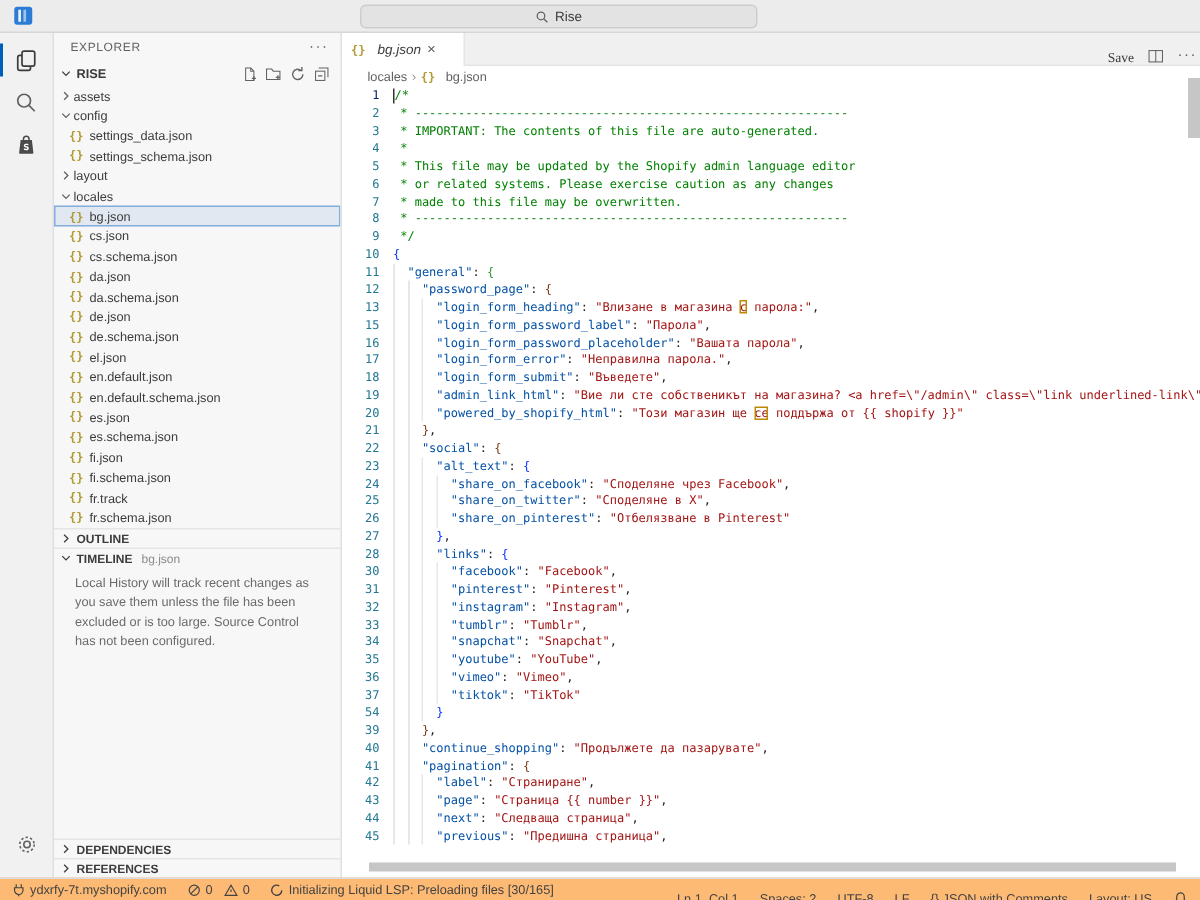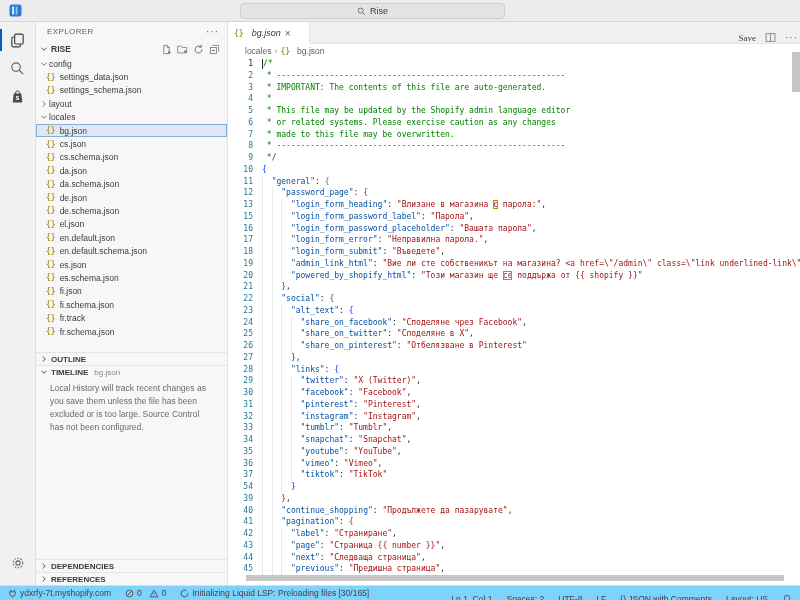--- a/index.html
+++ b/index.html
@@ -65,21 +65,21 @@
   .b1 { color:#319331; }
   .b2 { color:#7b3814; }
   .u  { color:#a31515; outline:1px solid #bf8803; outline-offset:-1px; }
   .cursor { display:inline-block; width:1px; height:10px; background:#333; vertical-align:middle; }
 
   
   #vscroll { position:absolute; right:0; top:30px; width:8px; height:40px; background:#c6c6c6; cursor:pointer; }
   #hscroll { position:absolute; left:18px; right:16px; bottom:4px; height:6px; background:#c6c6c6; cursor:pointer; }
 
   
-  #statusbar { position:absolute; left:0; top:585px; width:800px; height:15px; background:#7dd3fc; border-top:1px solid #dcdcdc; display:flex; align-items:center; font-size:8.5px; color:#424242; padding:0 8px; gap:14px; }
+  #statusbar { position:absolute; left:0; top:585px; width:800px; height:15px; background:#fdba74; border-top:1px solid #dcdcdc; display:flex; align-items:center; font-size:8.5px; color:#424242; padding:0 8px; gap:14px; }
   .sb-item { display:flex; align-items:center; gap:3px; cursor:pointer; white-space:nowrap; }
   #sb-spacer { flex:1; }
   .sb-right { display:flex; align-items:center; gap:14px;margin-top:12px; }
 </style>
 </head>
 <body>
 
 <div id="titlebar">
   <span id="app-logo">
     <svg width="13" height="13" viewBox="0 0 13 13">
@@ -166,20 +166,28 @@
       <span class="toolbar-icon">
           <svg width="11" height="11" viewBox="0 0 16 16" fill="none" stroke="#616161">
             <rect x="2" y="5" width="9" height="9"></rect>
             <path d="M5 2h9v9"></path>
             <path d="M4.5 9.5h4" stroke-width="1.2"></path>
           </svg>
         </span>
     </div>
 
     <div id="file-tree">
+        <div class="tree-row folder">
+          <span class="chev">
+            <svg width="10" height="10" viewBox="0 0 16 16">
+              <path d="M6 4l4 4-4 4" fill="none" stroke="#616161" stroke-width="1.4"></path>
+            </svg>
+          </span>
+          <span>assets</span>
+        </div>
         <div class="tree-row folder">
           <span class="chev">
             <svg width="10" height="10" viewBox="0 0 16 16">
               <path d="M4 6l4 4 4-4" fill="none" stroke="#616161" stroke-width="1.4"></path>
             </svg>
           </span>
           <span>config</span>
         </div>
         <div class="tree-row file">
           <span class="json-ico">{}</span>
@@ -355,21 +363,20 @@
         <div class="cl"><span class="ln">19</span><span class="ct"><span class="g"></span><span class="g"></span><span class="g"></span><span class="k">"admin_link_html"</span><span class="p">: </span><span class="s">"Вие ли сте собственикът на магазина? &lt;a href=\"/admin\" class=\"link underlined-link\"</span></span></div>
         <div class="cl"><span class="ln">20</span><span class="ct"><span class="g"></span><span class="g"></span><span class="g"></span><span class="k">"powered_by_shopify_html"</span><span class="p">: </span><span class="s">"Този магазин ще </span><span class="u">се</span><span class="s"> поддържа от {{ shopify }}"</span></span></div>
         <div class="cl"><span class="ln">21</span><span class="ct"><span class="g"></span><span class="g"></span><span class="b2">}</span><span class="p">,</span></span></div>
         <div class="cl"><span class="ln">22</span><span class="ct"><span class="g"></span><span class="g"></span><span class="k">"social"</span><span class="p">: </span><span class="b2">{</span></span></div>
         <div class="cl"><span class="ln">23</span><span class="ct"><span class="g"></span><span class="g"></span><span class="g"></span><span class="k">"alt_text"</span><span class="p">: </span><span class="b0">{</span></span></div>
         <div class="cl"><span class="ln">24</span><span class="ct"><span class="g"></span><span class="g"></span><span class="g"></span><span class="g"></span><span class="k">"share_on_facebook"</span><span class="p">: </span><span class="s">"Споделяне чрез Facebook"</span><span class="p">,</span></span></div>
         <div class="cl"><span class="ln">25</span><span class="ct"><span class="g"></span><span class="g"></span><span class="g"></span><span class="g"></span><span class="k">"share_on_twitter"</span><span class="p">: </span><span class="s">"Споделяне в X"</span><span class="p">,</span></span></div>
         <div class="cl"><span class="ln">26</span><span class="ct"><span class="g"></span><span class="g"></span><span class="g"></span><span class="g"></span><span class="k">"share_on_pinterest"</span><span class="p">: </span><span class="s">"Отбелязване в Pinterest"</span></span></div>
         <div class="cl"><span class="ln">27</span><span class="ct"><span class="g"></span><span class="g"></span><span class="g"></span><span class="b0">}</span><span class="p">,</span></span></div>
         <div class="cl"><span class="ln">28</span><span class="ct"><span class="g"></span><span class="g"></span><span class="g"></span><span class="k">"links"</span><span class="p">: </span><span class="b0">{</span></span></div>
-        <div class="cl"><span class="ln">29</span><span class="ct"><span class="g"></span><span class="g"></span><span class="g"></span><span class="g"></span><span class="k">"twitter"</span><span class="p">: </span><span class="s">"X (Twitter)"</span><span class="p">,</span></span></div>
         <div class="cl"><span class="ln">30</span><span class="ct"><span class="g"></span><span class="g"></span><span class="g"></span><span class="g"></span><span class="k">"facebook"</span><span class="p">: </span><span class="s">"Facebook"</span><span class="p">,</span></span></div>
         <div class="cl"><span class="ln">31</span><span class="ct"><span class="g"></span><span class="g"></span><span class="g"></span><span class="g"></span><span class="k">"pinterest"</span><span class="p">: </span><span class="s">"Pinterest"</span><span class="p">,</span></span></div>
         <div class="cl"><span class="ln">32</span><span class="ct"><span class="g"></span><span class="g"></span><span class="g"></span><span class="g"></span><span class="k">"instagram"</span><span class="p">: </span><span class="s">"Instagram"</span><span class="p">,</span></span></div>
         <div class="cl"><span class="ln">33</span><span class="ct"><span class="g"></span><span class="g"></span><span class="g"></span><span class="g"></span><span class="k">"tumblr"</span><span class="p">: </span><span class="s">"Tumblr"</span><span class="p">,</span></span></div>
         <div class="cl"><span class="ln">34</span><span class="ct"><span class="g"></span><span class="g"></span><span class="g"></span><span class="g"></span><span class="k">"snapchat"</span><span class="p">: </span><span class="s">"Snapchat"</span><span class="p">,</span></span></div>
         <div class="cl"><span class="ln">35</span><span class="ct"><span class="g"></span><span class="g"></span><span class="g"></span><span class="g"></span><span class="k">"youtube"</span><span class="p">: </span><span class="s">"YouTube"</span><span class="p">,</span></span></div>
         <div class="cl"><span class="ln">36</span><span class="ct"><span class="g"></span><span class="g"></span><span class="g"></span><span class="g"></span><span class="k">"vimeo"</span><span class="p">: </span><span class="s">"Vimeo"</span><span class="p">,</span></span></div>
         <div class="cl"><span class="ln">37</span><span class="ct"><span class="g"></span><span class="g"></span><span class="g"></span><span class="g"></span><span class="k">"tiktok"</span><span class="p">: </span><span class="s">"TikTok"</span></span></div>
         <div class="cl"><span class="ln">54</span><span class="ct"><span class="g"></span><span class="g"></span><span class="g"></span><span class="b0">}</span></span></div>
         <div class="cl"><span class="ln">39</span><span class="ct"><span class="g"></span><span class="g"></span><span class="b2">}</span><span class="p">,</span></span></div>

